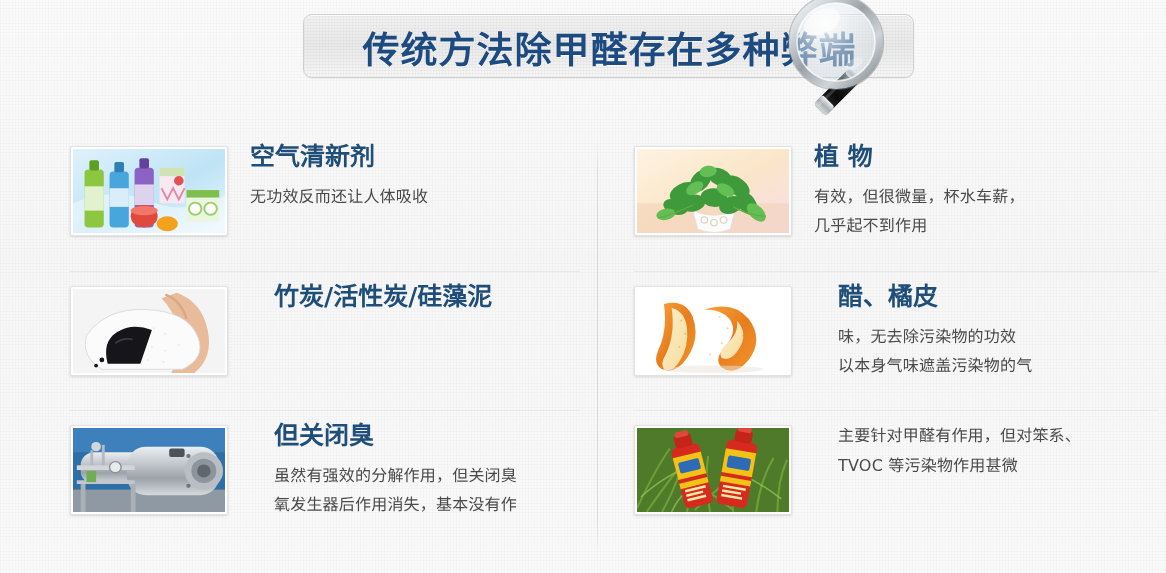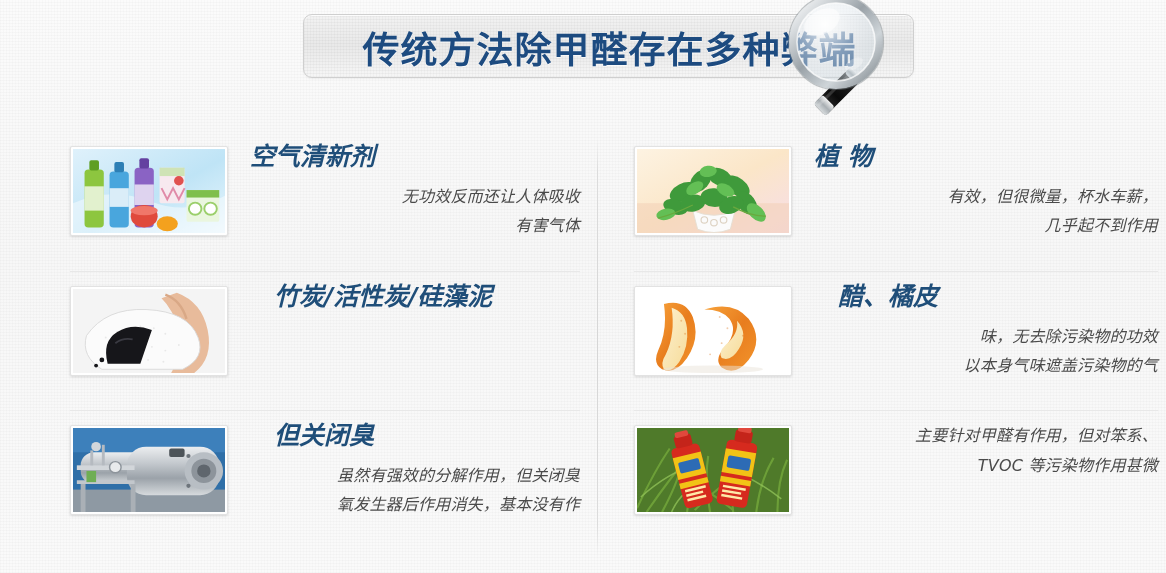--- a/index.html
+++ b/index.html
@@ -124,39 +124,38 @@
     margin-right: 22px;
     border: 1px solid #e2e2e2;
     padding: 2px;
     background: #fff;
     box-shadow: 0 1px 3px rgba(0,0,0,0.13);
     border-radius: 2px;
     overflow: hidden;
   }
   .thumb svg { display: block; width: 100%; height: 100%; }
 
-  .texts { flex: 1 1 auto; min-width: 0; padding-top: 2px; font-style: italic; }
+  .texts { flex: 1 1 auto; min-width: 0; padding-top: 2px; }
 
   .item-title {
     font-family: "DejaVu Sans", "Liberation Sans", sans-serif;
     font-size: 25px;
     font-weight: bold;
     color: #1f4e79;
     line-height: 1.22;
     margin-bottom: 9px;
     white-space: nowrap;
   }
 
   .item-desc {
     font-family: "DejaVu Sans", "Liberation Sans", sans-serif;
     font-size: 16px;
     color: #4a4a4a;
     line-height: 1.85;
     letter-spacing: 0.2px;
-    text-align: right;
   }
   .item-desc span { display: block; white-space: nowrap; }
 </style>
 </head>
 <body>
 
 <div class="page-texture"></div>
 
 <div class="title-area">
 
@@ -256,21 +255,20 @@
           <ellipse cx="74" cy="72" rx="14" ry="12" fill="#e04a3c"></ellipse>
           <ellipse cx="74" cy="66" rx="14" ry="5" fill="#f0776a"></ellipse>
 
           <ellipse cx="98" cy="80" rx="11" ry="8" fill="#f4a11e"></ellipse>
         </svg>
       </div>
       <div class="texts">
         <div class="item-title">空气清新剂</div>
         <div class="item-desc">
           <span>无功效反而还让人体吸收</span>
-          <span>有害气体</span>
         </div>
       </div>
     </div>
 
     <div class="item">
       <div class="thumb">
         <svg viewBox="0 0 158 90" preserveAspectRatio="none" xmlns="http://www.w3.org/2000/svg">
           <rect width="158" height="90" fill="#f4f4f4"></rect>
 
           <path d="M108 4 q26 10 32 40 q6 30 -14 46 l-24 0 q14 -24 8 -46 q-6 -22 -18 -34 Z" fill="#e8bb9b"></path>

